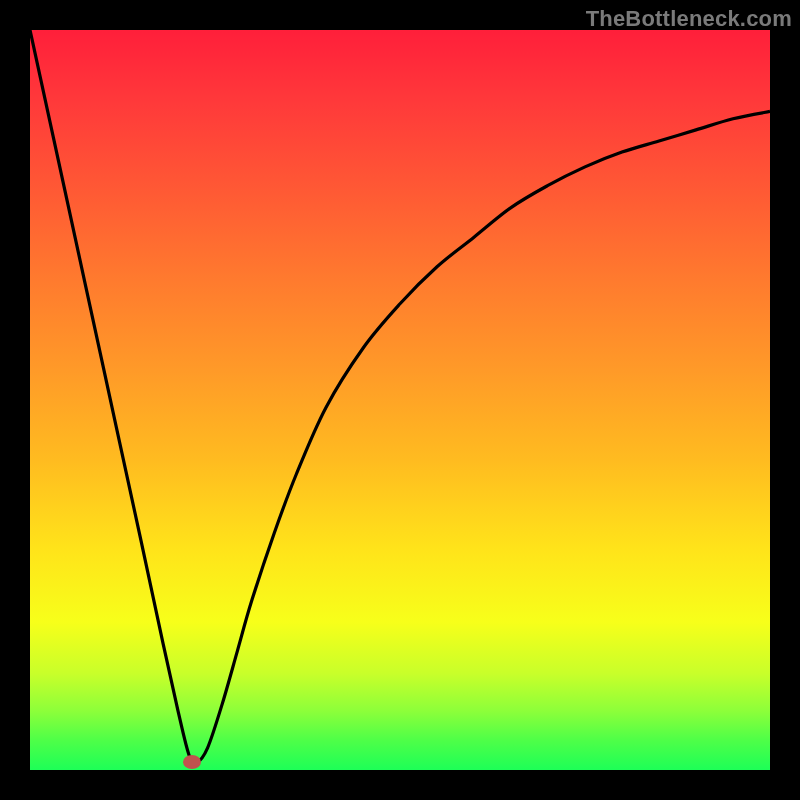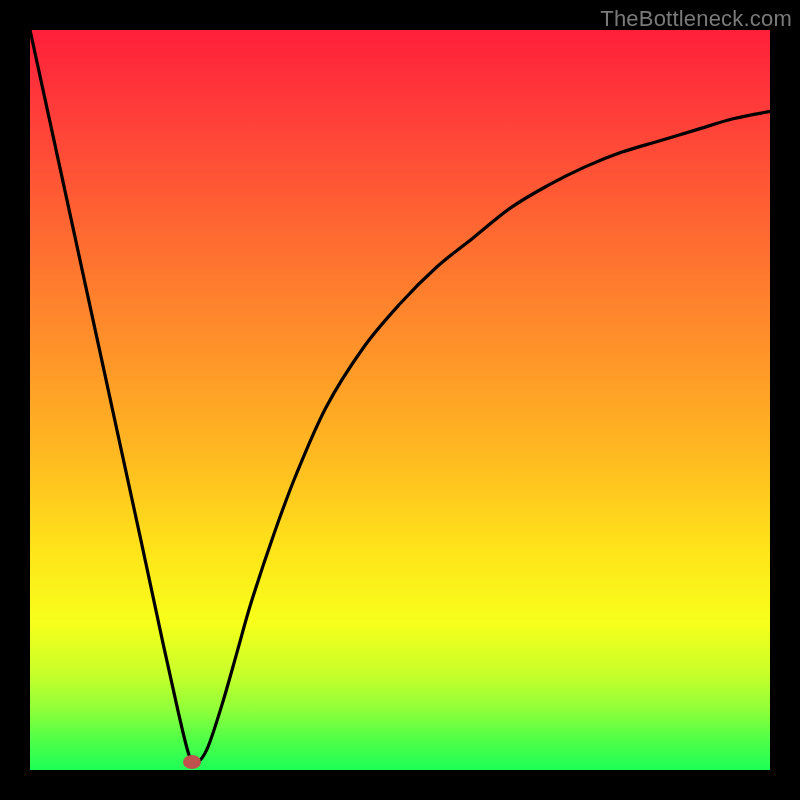--- a/index.html
+++ b/index.html
@@ -56,21 +56,21 @@
     border-radius: 50%;
     background: #c0524e;
     transform: translate(-50%, -50%);
   }
   .watermark {
     position: absolute;
     top: 6px;
     right: 8px;
     color: #7a7a7a;
     font-size: 22px;
-    font-weight: 400;
+    font-weight: 700;
     letter-spacing: 0.2px;
     user-select: none;
     text-align: right;
   }
 </style>
 </head>
 <body>
 
 <div class="frame">
 

